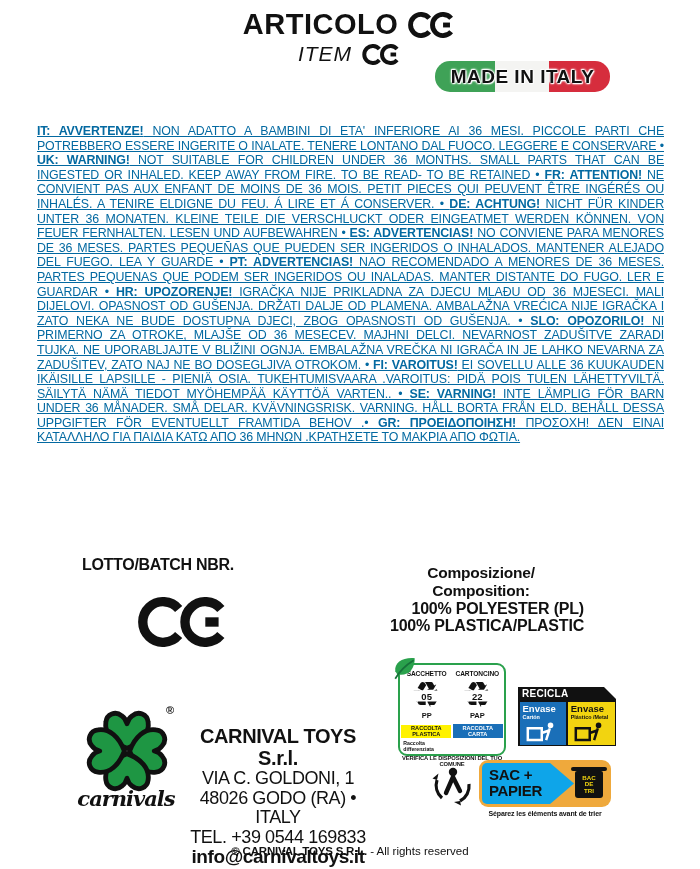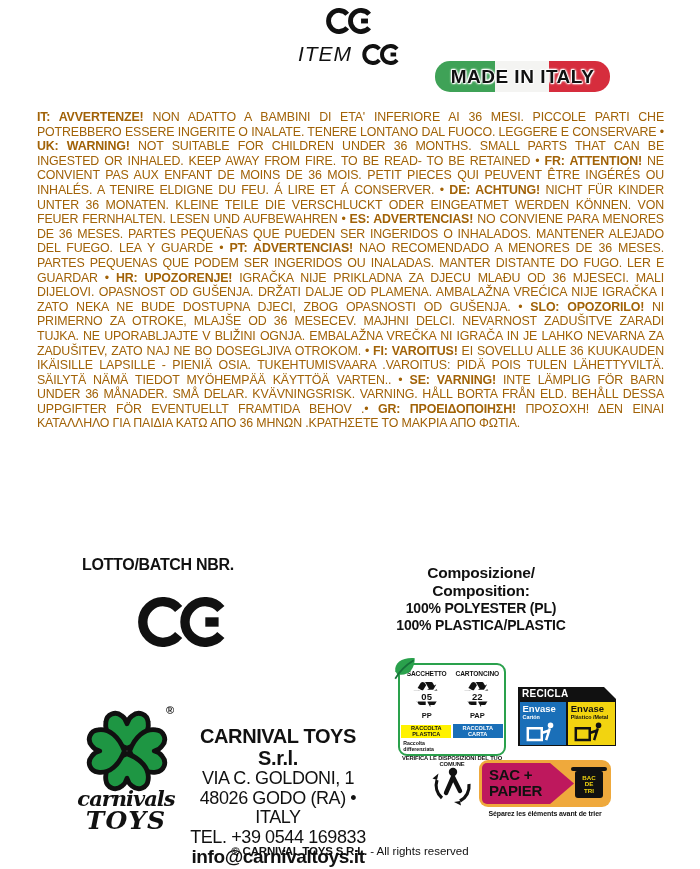--- a/index.html
+++ b/index.html
@@ -18,30 +18,30 @@
   .badge { position:absolute; left:435px; top:61px; width:175px; height:31px; border-radius:15px; overflow:hidden; display:flex; }
   .badge .stripe { height:100%; }
   .badge .s1 { width:34%; background:var(--flag_green); }
   .badge .s2 { width:31%; background:#f4f4f2; }
   .badge .s3 { width:35%; background:var(--flag_red); }
   .badge .txt { position:absolute; left:0; top:0; width:100%; height:100%; display:flex; align-items:center; justify-content:center;
     font-size:19px; font-weight:700; letter-spacing:.5px; color:#111;
     text-shadow:0 0 2px #fff,0 0 2px #fff,0 0 3px #fff,0 0 3px #fff,1px 1px 1px #fff,-1px -1px 1px #fff; }
 
   
-  .warnings { position:absolute; left:37px; top:110px; width:627px; font-size:12.4px; line-height:14.6px;
-    text-align:justify; letter-spacing:-0.15px; color:#a16207; }
+  .warnings { position:absolute; left:37px; top:124px; width:627px; font-size:12.4px; line-height:14.6px;
+    text-align:justify; letter-spacing:-0.15px; color:#0369a1;text-decoration:underline; }
   .warnings b { font-weight:700; }
 
   
   .lotto { position:absolute; left:82px; top:556px; font-size:16px; font-weight:700; letter-spacing:-0.3px; }
   .ce-big { position:absolute; left:138px; top:597px; }
   .compo { position:absolute; left:378px; top:564px; width:206px; text-align:center; font-weight:700; }
   .compo .c1 { font-size:15.5px; line-height:18px; letter-spacing:-0.2px; }
-  .compo .c2 { font-size:14px; line-height:17px; letter-spacing:-0.2px; }
+  .compo .c2 { font-size:16px; line-height:17px; letter-spacing:-0.2px;text-align:right; }
 
   
   .greencard { position:absolute; left:398px; top:663px; width:108px; height:93px; border:2.5px solid #2aa14c; border-radius:9px; background:#fff; padding-top:5px; }
   .leaf { position:absolute; left:-8px; top:-9px; width:26px; height:26px; }
   .gc-cols { display:flex; justify-content:space-evenly; }
   .gc-col { width:48px; text-align:center; }
   .gc-title { font-size:6.6px; font-weight:700; letter-spacing:-0.1px; }
   .recysym { position:relative; height:36px; }
   .recysym .glyph { font-family:"DejaVu Sans", sans-serif; font-size:36px; line-height:36px; color:#111; }
   .recysym .num { position:absolute; left:50%; top:52%; transform:translate(-50%,-50%); background:#fff; font-size:9.5px; font-weight:700; padding:0 14px; }
@@ -61,21 +61,21 @@
   .rc-panel { flex:1; padding:2px 3px; position:relative; }
   .rc-blue { background:var(--recicla_blue); color:#fff; }
   .rc-yellow { background:var(--recicla_yellow); color:#111; }
   .rc-name { font-size:9.5px; font-weight:700; line-height:10px; }
   .rc-sub { font-size:5.4px; font-weight:700; line-height:6px; }
   .rc-icon { position:absolute; left:3px; bottom:2px; }
 
   
   .triman { position:absolute; left:431px; top:763px; }
   .sacblock { position:absolute; left:479px; top:760px; width:132px; height:47px; background:var(--sac_yellow); border-radius:9px; }
-  .sacwhite { position:absolute; left:3px; top:3px; bottom:3px; width:92px; background:#be185d; border-radius:5px;
+  .sacwhite { position:absolute; left:3px; top:3px; bottom:3px; width:92px; background:#0ea5e9; border-radius:5px;
     clip-path:polygon(0 0, 74% 0, 100% 50%, 74% 100%, 0 100%); padding:4px 0 0 7px; }
   .sacwhite .l { font-size:15px; font-weight:700; line-height:16px; letter-spacing:-0.3px; }
   .bac { position:absolute; right:6px; top:7px; width:32px; height:32px; }
   .bac .lid { position:absolute; left:-2px; top:0; width:36px; height:4px; background:#111; border-radius:2px; }
   .bac .body { position:absolute; left:2px; top:4px; width:28px; height:27px; background:#111; border-radius:2px 2px 3px 3px;
     display:flex; flex-direction:column; align-items:center; justify-content:center; }
   .bac .body div { color:var(--recicla_yellow); font-size:6.2px; font-weight:700; line-height:6.6px; }
   .sac-caption { position:absolute; left:470px; top:810px; width:150px; text-align:center; font-size:7px; font-weight:700; letter-spacing:-0.1px; }
 
   
@@ -92,20 +92,21 @@
   
   .foot { position:absolute; left:0; top:845px; width:100%; text-align:center; font-size:11.5px; }
   .foot b { font-weight:700; letter-spacing:-0.2px; }
 </style>
 </head>
 <body>
 
 <div class="page">
 
   <div class="hdr-row hdr-title">
+    <span class="t">ARTICOLO</span>
     <svg class="ce" width="49" height="26" viewBox="0 0 120 64">
       <path d="M51.9 15.3 A26 26 0 1 0 51.9 48.7" stroke-width="12"></path>
       <path d="M105.9 15.3 A26 26 0 1 0 105.9 48.7" stroke-width="12"></path>
       <path d="M86 32 H103" stroke-width="12"></path>
     </svg>
   </div>
   <div class="hdr-row hdr-item">
     <span class="t">ITEM</span>
     <svg class="ce" width="40" height="21" viewBox="0 0 120 64">
       <path d="M51.9 15.3 A26 26 0 1 0 51.9 48.7" stroke-width="12"></path>
@@ -224,21 +225,20 @@
     <g fill="#1e9643" stroke="#101010" stroke-width="5.5" stroke-linejoin="round">
       <path d="M50 47 C34 41,24 30,26 17 C27 8,37 4,44 10 C47 12,49 15,50 19 C51 15,53 12,56 10 C63 4,73 8,74 17 C76 30,66 41,50 47 Z"></path>
       <path d="M50 47 C34 41,24 30,26 17 C27 8,37 4,44 10 C47 12,49 15,50 19 C51 15,53 12,56 10 C63 4,73 8,74 17 C76 30,66 41,50 47 Z" transform="rotate(90 50 50)"></path>
       <path d="M50 47 C34 41,24 30,26 17 C27 8,37 4,44 10 C47 12,49 15,50 19 C51 15,53 12,56 10 C63 4,73 8,74 17 C76 30,66 41,50 47 Z" transform="rotate(180 50 50)"></path>
       <path d="M50 47 C34 41,24 30,26 17 C27 8,37 4,44 10 C47 12,49 15,50 19 C51 15,53 12,56 10 C63 4,73 8,74 17 C76 30,66 41,50 47 Z" transform="rotate(270 50 50)"></path>
     </g>
   </svg>
   <div class="reg">®</div>
   <div class="wordmark">
     <div class="wm1">carnivals</div>
-    <div class="wm2">TOYS</div>
   </div>
 
   <div class="address">
     <div class="ad-name">CARNIVAL TOYS S.r.l.</div>
     <div class="ad-line">VIA C. GOLDONI, 1</div>
     <div class="ad-line">48026 GODO (RA) • ITALY</div>
     <div class="ad-line">TEL. +39 0544 169833</div>
     <div class="ad-bold">info@carnivaltoys.it</div>
   </div>
 

